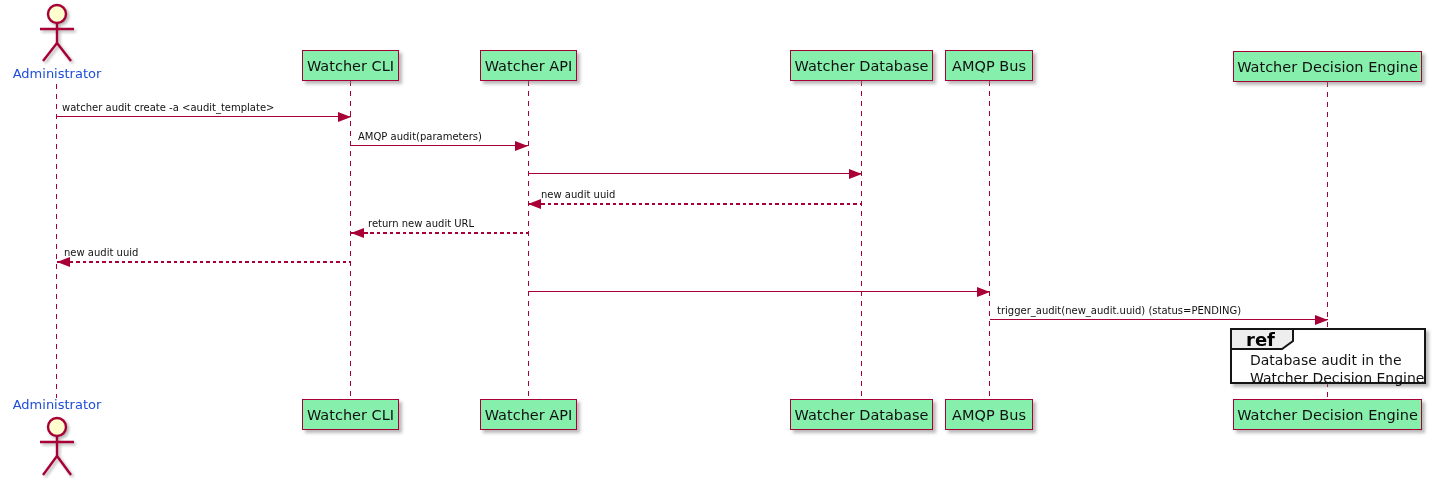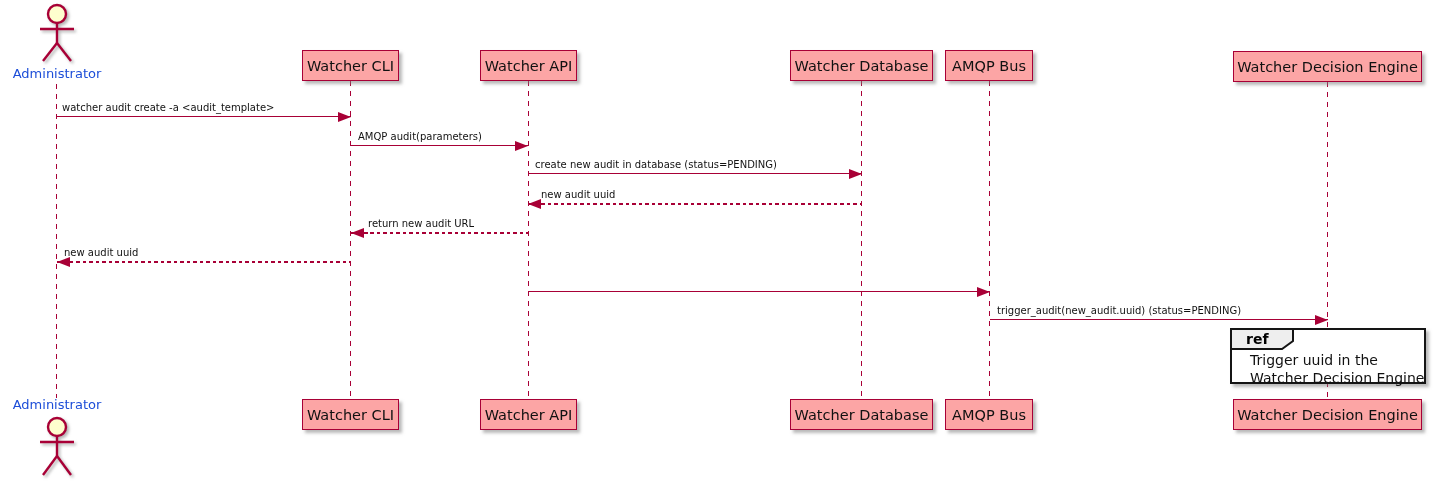--- a/index.html
+++ b/index.html
@@ -9,21 +9,21 @@
     overflow:hidden;
   }
   
   .lifeline{
     position:absolute; width:1.4px;
     background:repeating-linear-gradient(180deg,#A80036 0 5px,transparent 5px 10px);
   }
   
   .pbox{
     position:absolute; box-sizing:border-box; height:31px;
-    background:#fca5a5; border:1.8px solid #A80036;
+    background:#86efac; border:1.8px solid #A80036;
     box-shadow:3px 3px 3px rgba(130,130,130,.55);
     display:flex; align-items:center; justify-content:center;
     font-size:14.5px; color:#111; white-space:nowrap;
   }
   .actor-label{
     position:absolute; width:100px; text-align:center; font-size:13px; color:#1d4ed8;
     white-space:nowrap;
   }
   .actor-svg{ position:absolute; filter:drop-shadow(2.5px 2.5px 1.5px rgba(130,130,130,.6)); }
   
@@ -39,21 +39,21 @@
   .arrow{ position:absolute; width:0; height:0; }
   .arrow.right{ border-top:5px solid transparent; border-bottom:5px solid transparent; border-left:13px solid #A80036; }
   .arrow.left { border-top:5px solid transparent; border-bottom:5px solid transparent; border-right:13px solid #A80036; }
   
   .ref-box{
     position:absolute; box-sizing:border-box; background:#ffffff; border:2px solid #151515;
     box-shadow:3px 3px 3px rgba(130,130,130,.55);
   }
   .ref-tab{ position:absolute; left:-2px; top:-2px; }
   .ref-keyword{
-    position:absolute; left:14px; top:0px; font-weight:bold; font-size:14px; color:#000; line-height:19px;
+    position:absolute; left:14px; top:0px; font-weight:bold; font-size:18px; color:#000; line-height:19px;
   }
   .ref-body{ position:absolute; left:18px; top:21px; font-size:14px; line-height:18px; color:#111; white-space:nowrap; }
 </style>
 </head>
 <body>
 
 <div class="canvas">
 
   <div class="lifeline" style="left:56px;  top:84px; height:314px"></div>
   <div class="lifeline" style="left:350px; top:81px; height:318px"></div>
@@ -93,21 +93,20 @@
   <div class="pbox" style="left:1233px;top:399px; width:189px">Watcher Decision Engine</div>
 
   <div class="msg-label" style="left:62px;top:100px">watcher audit create -a &lt;audit_template&gt;</div>
   <div class="msg-line solid" style="left:57px;top:116px;width:294px"></div>
   <div class="arrow right" style="left:338px;top:112px"></div>
 
   <div class="msg-label" style="left:358px;top:129px">AMQP audit(parameters)</div>
   <div class="msg-line solid" style="left:351px;top:145px;width:177px"></div>
   <div class="arrow right" style="left:515px;top:141px"></div>
 
-  <div class="msg-label" style="left:535px;top:157px">create new audit in database (status=PENDING)</div>
   <div class="msg-line solid" style="left:528px;top:173px;width:334px"></div>
   <div class="arrow right" style="left:849px;top:169px"></div>
 
   <div class="msg-label" style="left:541px;top:187px">new audit uuid</div>
   <div class="msg-line dashed" style="left:528px;top:203px;width:334px"></div>
   <div class="arrow left" style="left:528px;top:199px"></div>
 
   <div class="msg-label" style="left:368px;top:216px">return new audit URL</div>
   <div class="msg-line dashed" style="left:351px;top:232px;width:177px"></div>
   <div class="arrow left" style="left:351px;top:228px"></div>
@@ -122,18 +121,18 @@
   <div class="msg-label" style="left:997px;top:303px">trigger_audit(new_audit.uuid) (status=PENDING)</div>
   <div class="msg-line solid" style="left:990px;top:319px;width:338px"></div>
   <div class="arrow right" style="left:1315px;top:315px"></div>
 
   <div class="ref-box" style="left:1230px;top:328px;width:196px;height:56px">
     <svg class="ref-tab" width="72" height="23" viewBox="0 0 72 23">
       <path d="M1,1 H63 V13 L52,21 H1 Z" fill="#EEEEEE" stroke="#151515" stroke-width="2"></path>
     </svg>
     <div class="ref-keyword">ref</div>
     <div class="ref-body">
-      <div>Trigger uuid in the</div>
+      <div>Database audit in the</div>
       <div>Watcher Decision Engine</div>
     </div>
   </div>
 
 </div>
 
 </body></html>

